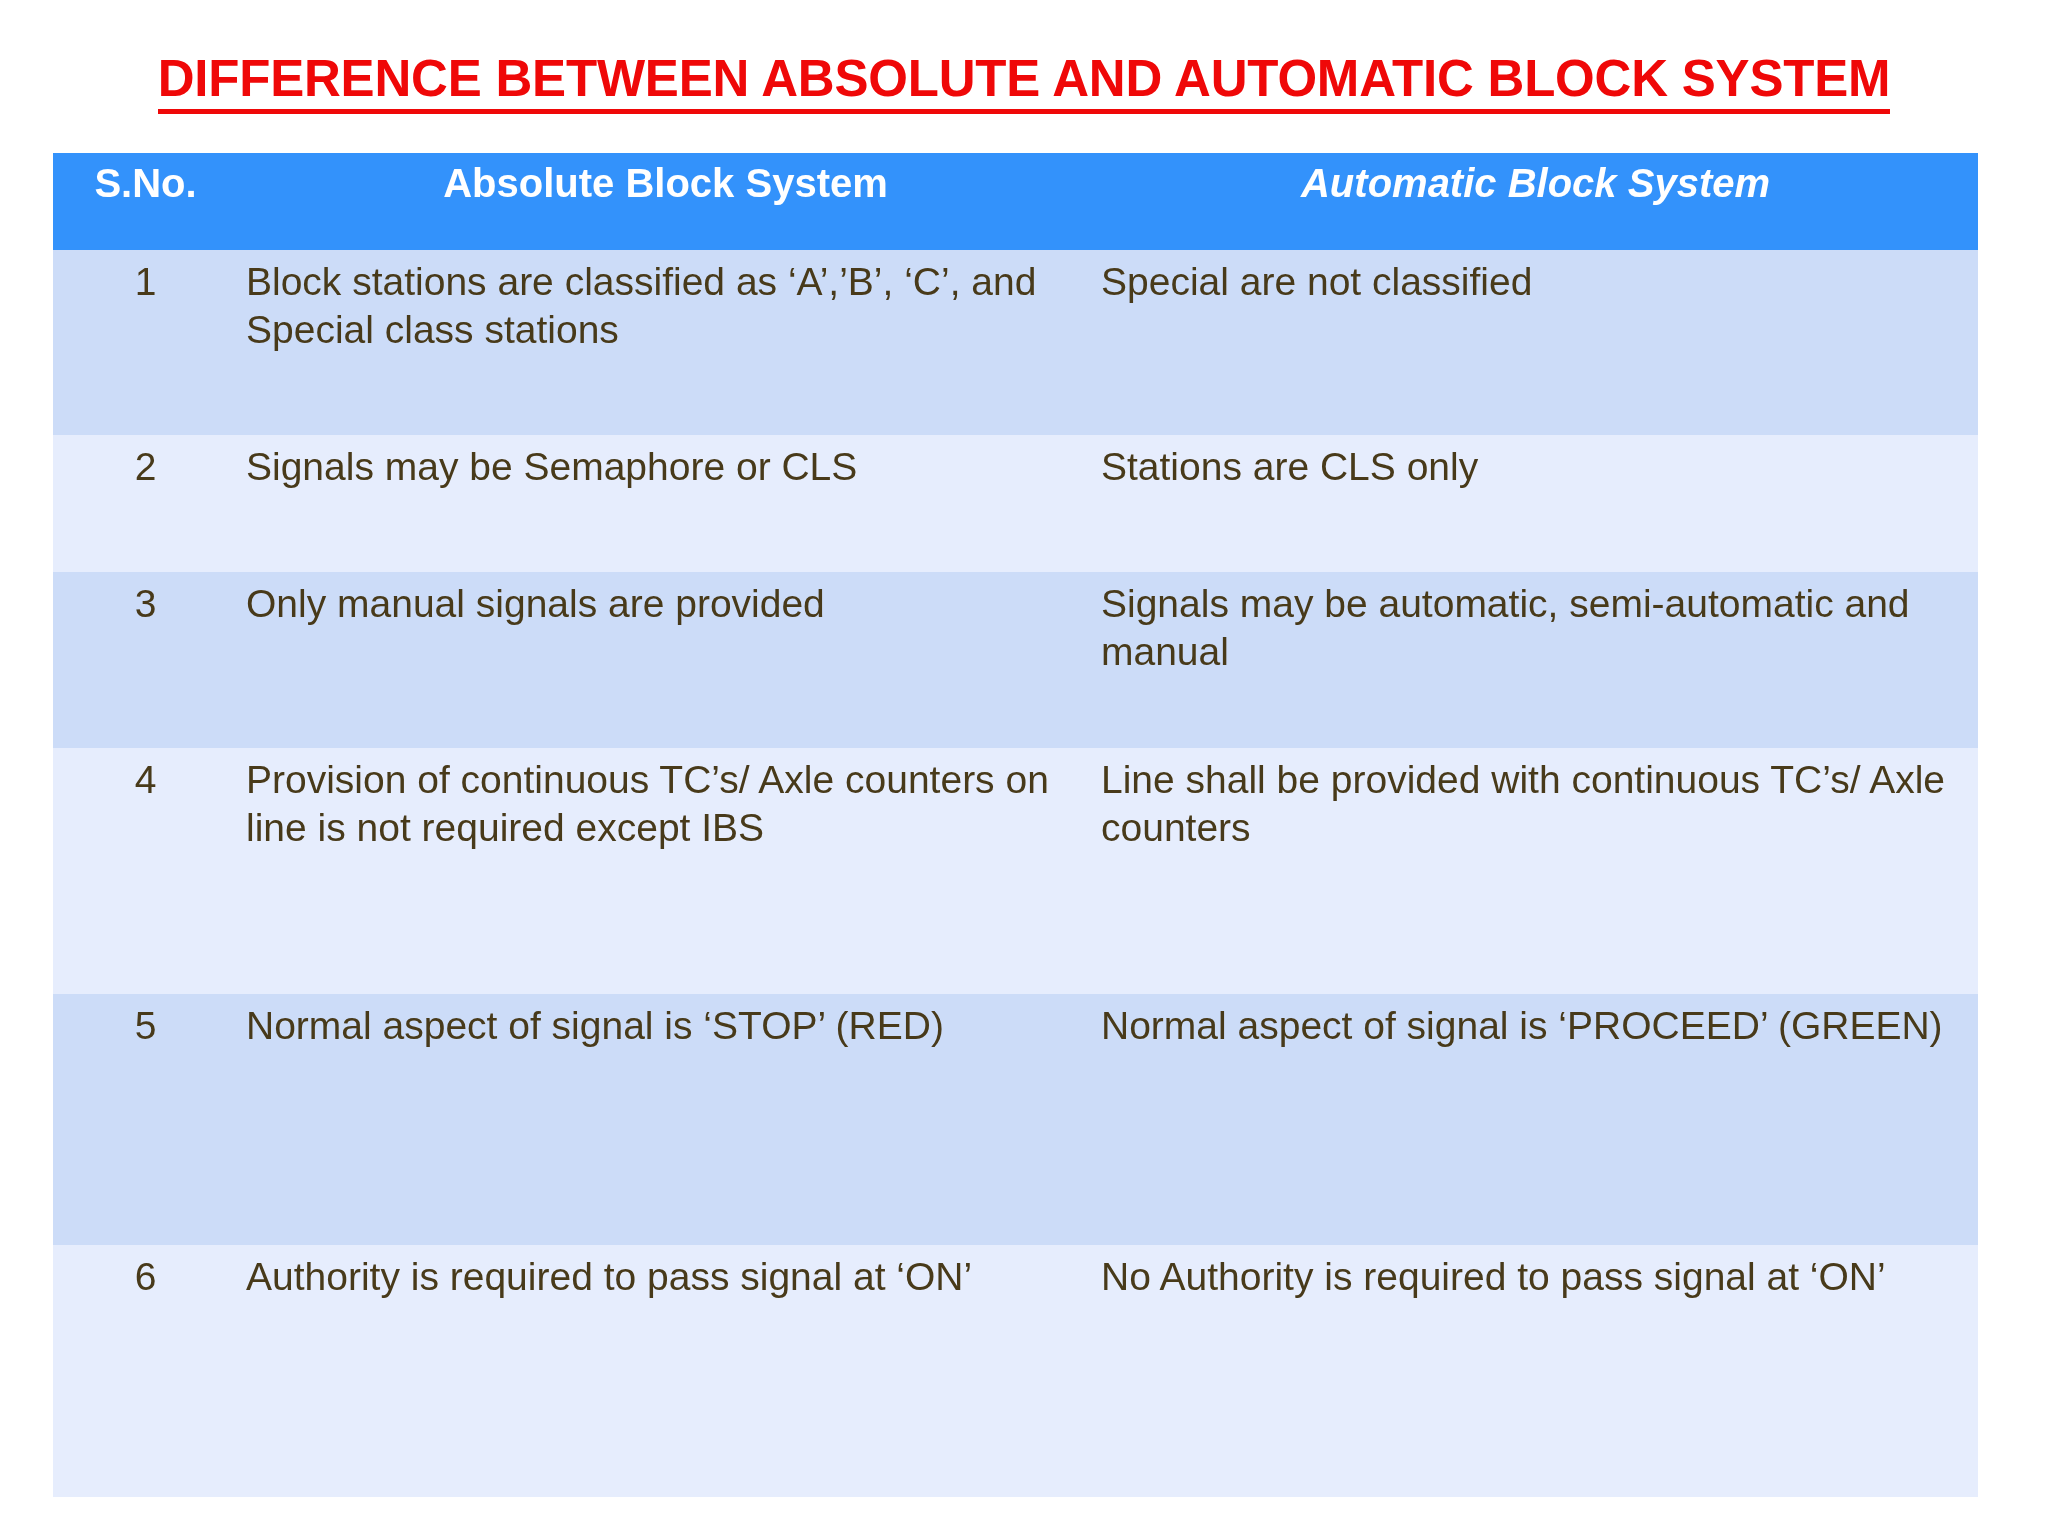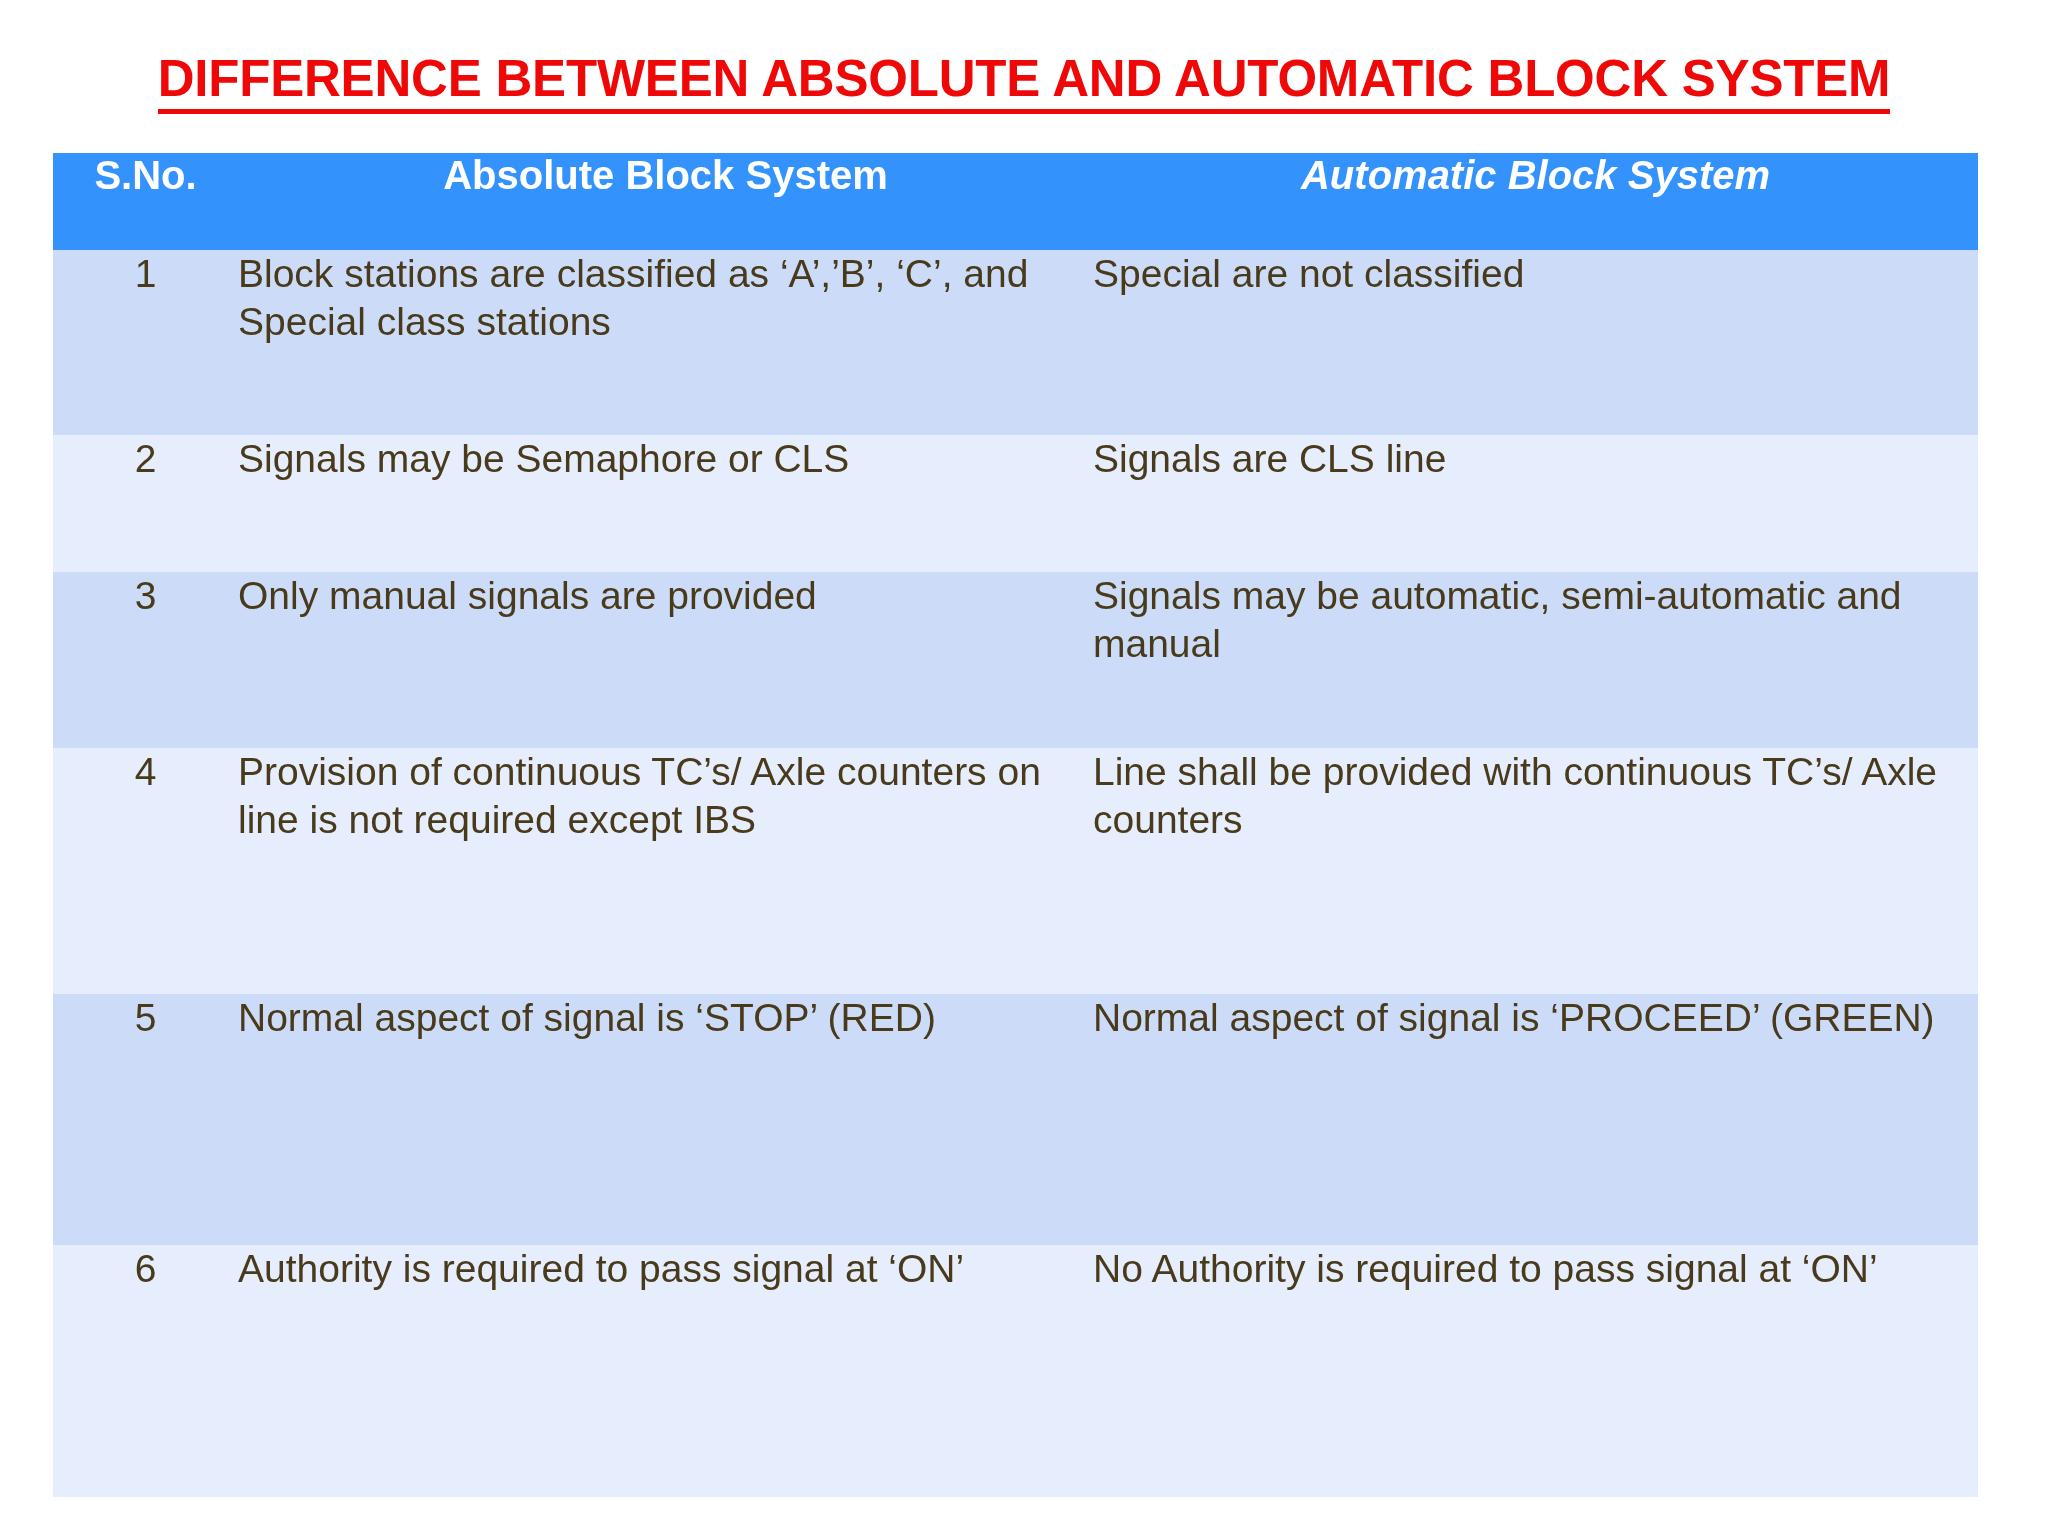--- a/index.html
+++ b/index.html
@@ -45,21 +45,21 @@
     position: absolute;
     left: 53px;
     top: 153px;
     width: 1925px;
     border-collapse: separate;
     border-spacing: 0;
     table-layout: fixed;
   }
   .table td, .table th {
     vertical-align: top;
-    padding: 0;
+    padding: 8px;
     border: 0;
   }
 
   .col-sno   { width: 185px; }
   .col-abs   { width: 855px; }
   .col-auto  { width: 885px; }
 
   
   .hdr-cell {
     background: #3392fb;
@@ -128,21 +128,21 @@
 
       <tr class="row-a h1">
         <td class="cell sno">1</td>
         <td class="cell">Block stations are classified as ‘A’,’B’, ‘C’, and Special class stations</td>
         <td class="cell last">Special are not classified</td>
       </tr>
 
       <tr class="row-b h2">
         <td class="cell sno">2</td>
         <td class="cell">Signals may be Semaphore or CLS</td>
-        <td class="cell last">Signals are CLS line</td>
+        <td class="cell last">Stations are CLS only</td>
       </tr>
 
       <tr class="row-a h3">
         <td class="cell sno">3</td>
         <td class="cell">Only manual signals are provided</td>
         <td class="cell last">Signals may be automatic, semi-automatic and manual</td>
       </tr>
 
       <tr class="row-b h4">
         <td class="cell sno">4</td>

